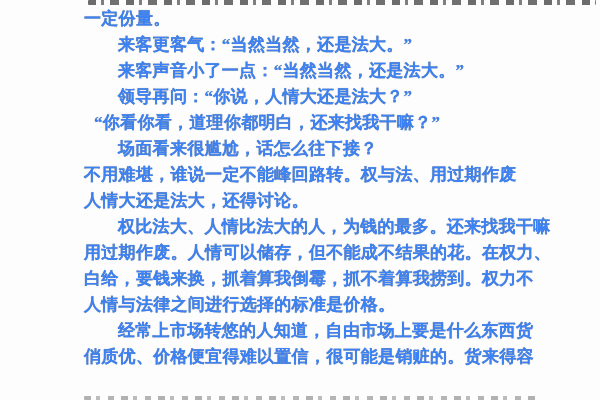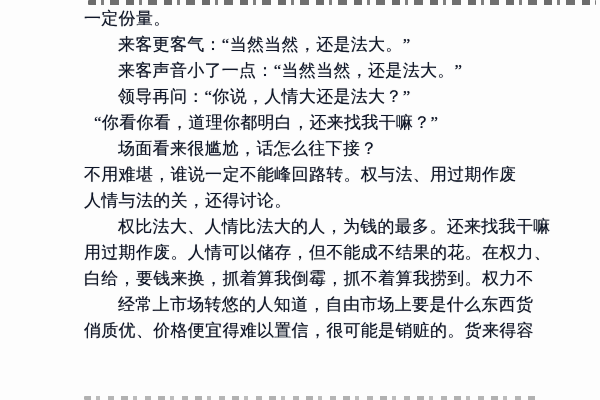--- a/index.html
+++ b/index.html
@@ -54,22 +54,22 @@
       left: 84px;
       top: 6px;
       width: 480px;
       filter: blur(0.3px);
     }
     .line {
       height: 26px;
       line-height: 26px;
       font-size: 17px;
       letter-spacing: 0.3px;
-      color: #0f172a;
-      font-weight: 400;
+      color: #3b82f6;
+      font-weight: 700;
       white-space: nowrap;
       text-shadow: 0 0 0.7px rgba(25, 25, 25, 0.6);
     }
     .indent-para  { padding-left: 34px; }  
     .indent-small { padding-left: 10px; }  
     .indent-none  { padding-left: 0; }
   </style>
 </head>
 <body>
 
@@ -78,23 +78,24 @@
   <div class="frag frag-top"></div>
 
   <div class="textblock">
     <div class="line indent-none">一定份量。</div>
     <div class="line indent-para">来客更客气：“当然当然，还是法大。”</div>
     <div class="line indent-para">来客声音小了一点：“当然当然，还是法大。”</div>
     <div class="line indent-para">领导再问：“你说，人情大还是法大？”</div>
     <div class="line indent-small">“你看你看，道理你都明白，还来找我干嘛？”</div>
     <div class="line indent-para">场面看来很尴尬，话怎么往下接？</div>
     <div class="line indent-none">不用难堪，谁说一定不能峰回路转。权与法、用过期作废</div>
-    <div class="line indent-none">人情与法的关，还得讨论。</div>
+    <div class="line indent-none">人情大还是法大，还得讨论。</div>
     <div class="line indent-para">权比法大、人情比法大的人，为钱的最多。还来找我干嘛</div>
     <div class="line indent-none">用过期作废。人情可以储存，但不能成不结果的花。在权力、</div>
     <div class="line indent-none">白给，要钱来换，抓着算我倒霉，抓不着算我捞到。权力不</div>
+    <div class="line indent-none">人情与法律之间进行选择的标准是价格。</div>
     <div class="line indent-para">经常上市场转悠的人知道，自由市场上要是什么东西货</div>
     <div class="line indent-none">俏质优、价格便宜得难以置信，很可能是销赃的。货来得容</div>
   </div>
 
   <div class="frag frag-bottom"></div>
 
 </div>
 
 </body></html>

